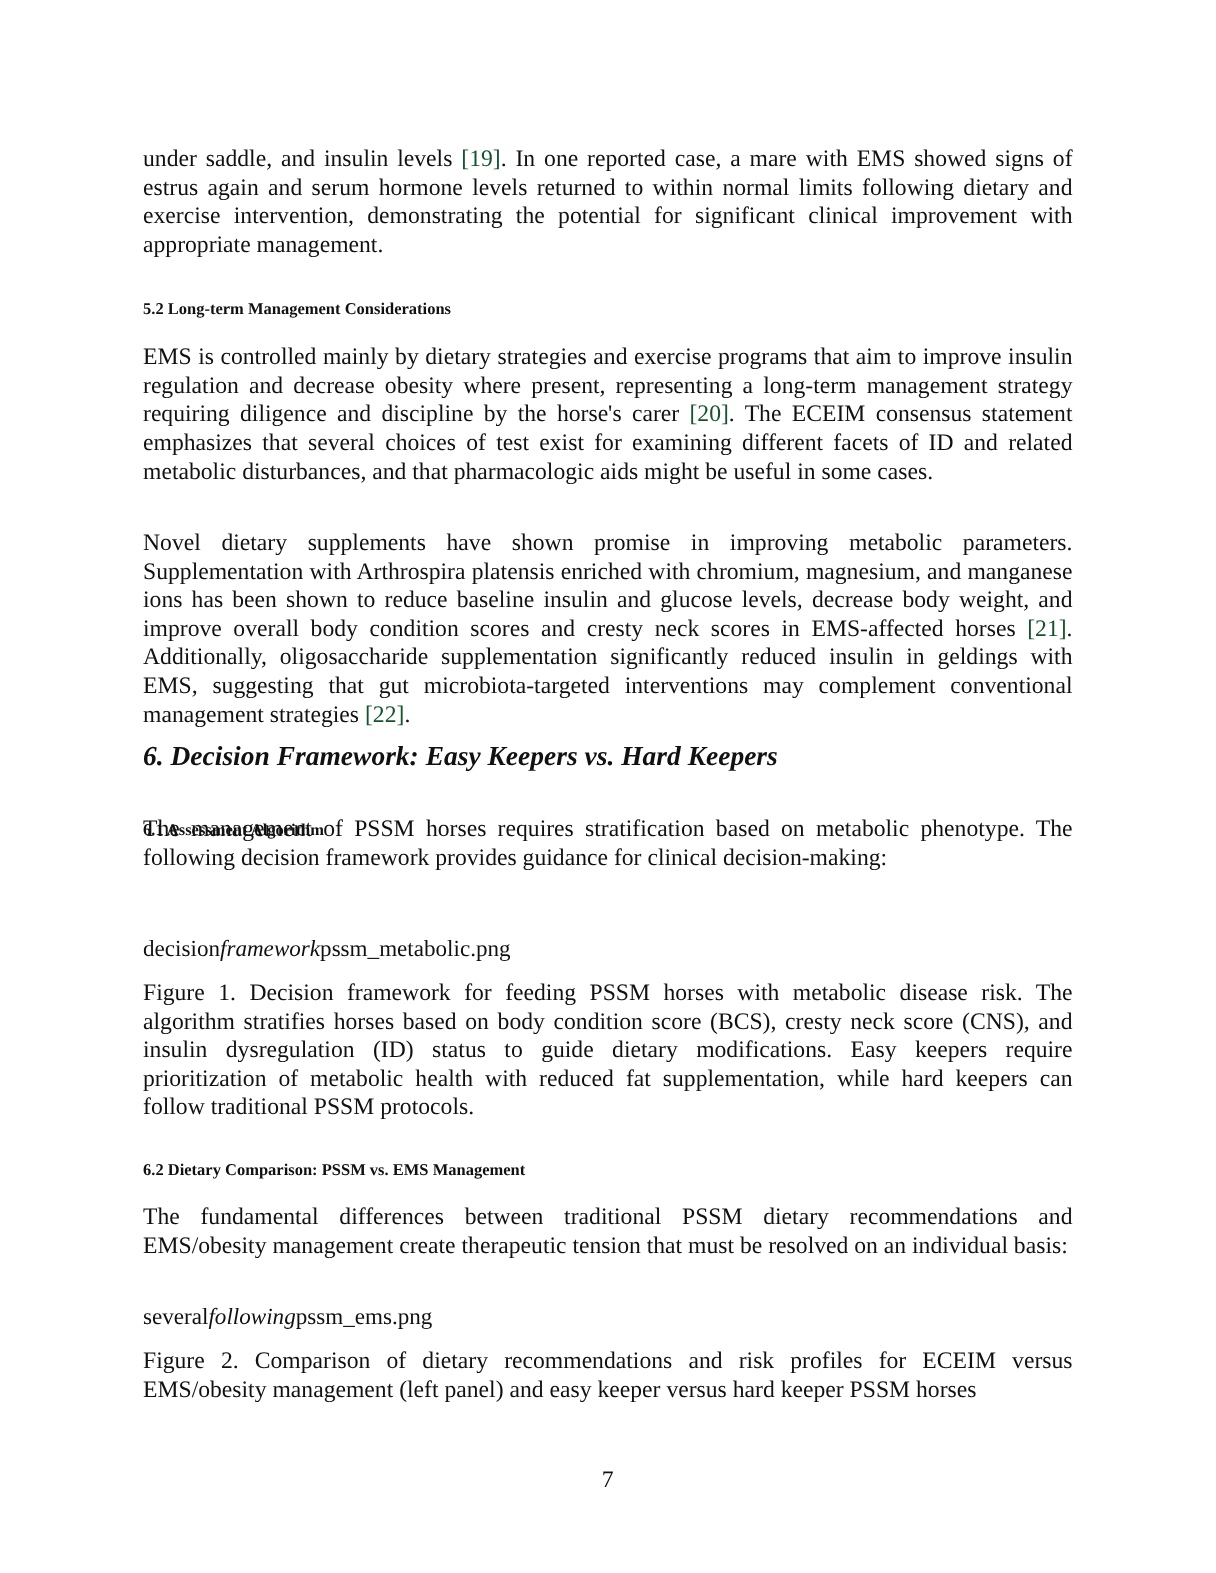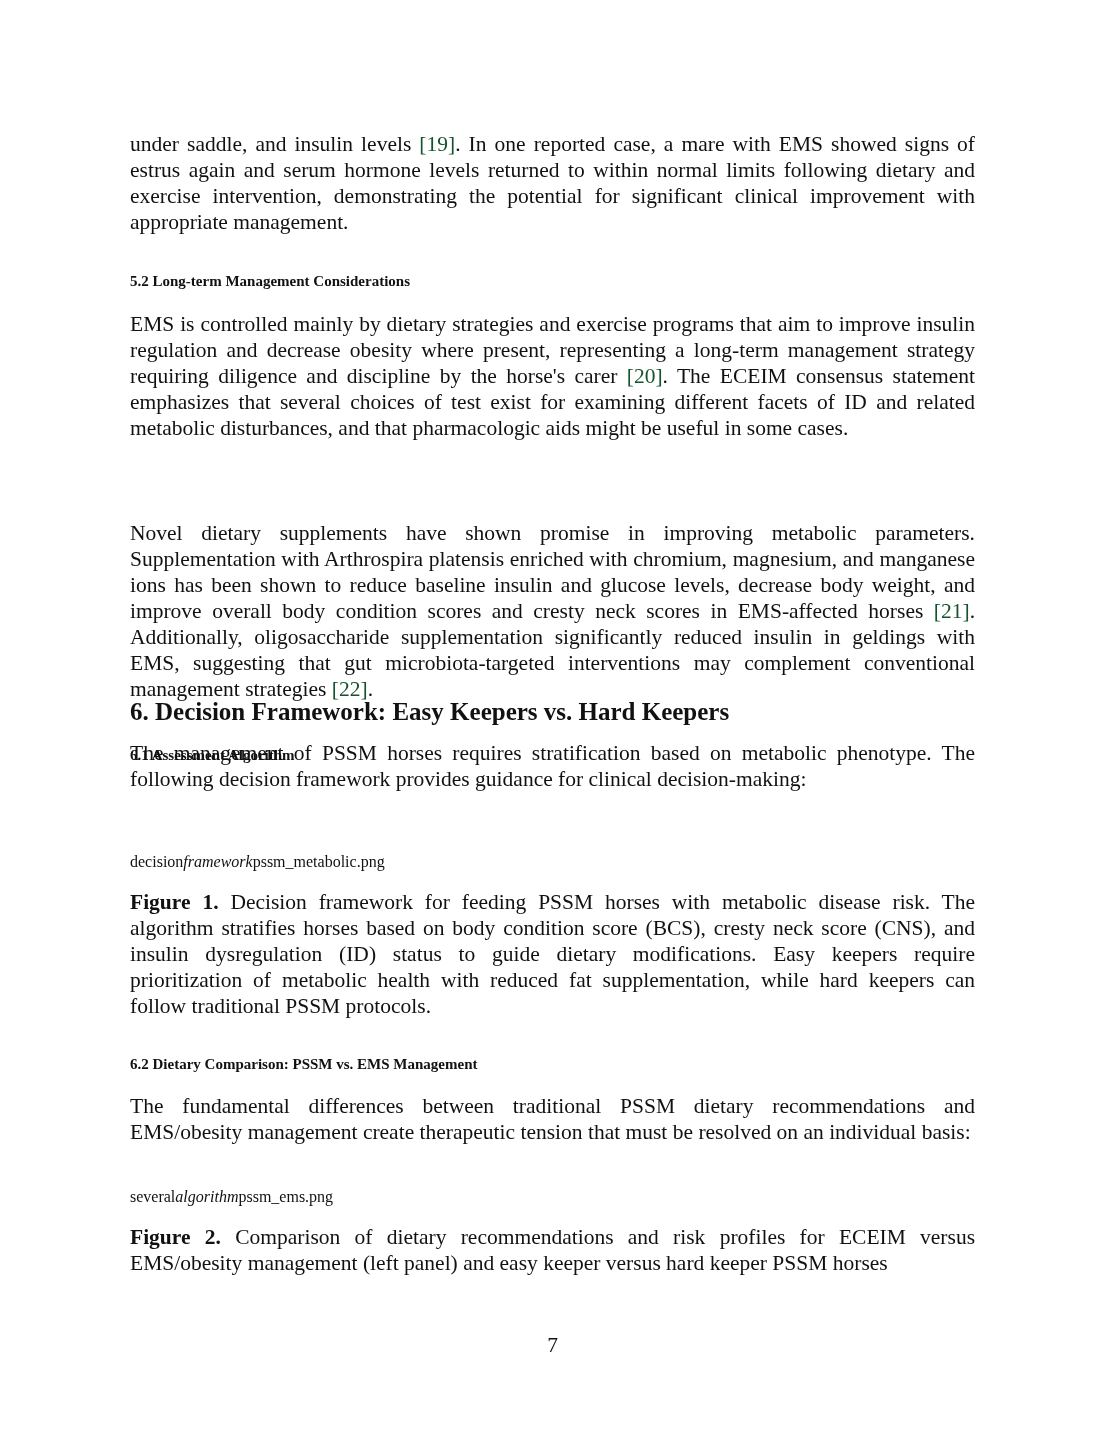--- a/index.html
+++ b/index.html
@@ -4,48 +4,48 @@
 <style>
   html, body { margin: 0; padding: 0; background: #ffffff; }
   body { width: 1105px; height: 1430px; position: relative; overflow: hidden;
          font-family: "Liberation Serif", "DejaVu Serif", serif; color: #111; }
   .page { position: absolute; left: 130px; top: 0; width: 845px; }
   p { margin: 0; font-size: 21.5px; line-height: 26px; text-align: justify; }
   .cite { color: #14532d; }
   .blk { position: absolute; left: 0; width: 845px; }
   h2 { margin: 0; font-size: 25px; font-weight: bold; line-height: 30px; }
   h3 { margin: 0; font-size: 15px; font-weight: bold; line-height: 24px; }
-  .fname { font-size: 16px; line-height: 26px; }
+  .fname { font-size: 21px; line-height: 26px; }
   .fname i { font-style: italic; }
-  .caption b { font-weight: bold; }
+  .caption b { font-weight: normal; }
   .pagenum { position: absolute; top: 1333px; left: 0; width: 1105px; text-align: center;
              font-size: 21.5px; }
 </style>
 </head>
 <body>
 
 <div class="page">
 
   <div class="blk" style="top:131px;">
     <p><span>under saddle, and insulin levels </span><span class="cite">[19]</span><span>.  In one reported case, a mare with EMS showed signs of estrus again and serum hormone levels returned to within normal limits following dietary and exercise intervention, demonstrating the potential for significant clinical improvement with appropriate management.</span></p>
   </div>
 
   <div class="blk" style="top:269px;">
     <h3>5.2 Long-term Management Considerations</h3>
   </div>
 
   <div class="blk" style="top:311px;">
     <p><span>EMS is controlled mainly by dietary strategies and exercise programs that aim to improve insulin regulation and decrease obesity where present, representing a long-term management strategy requiring diligence and discipline by the horse's carer </span><span class="cite">[20]</span><span>.  The ECEIM consensus statement emphasizes that several choices of test exist for examining different facets of ID and related metabolic disturbances, and that pharmacologic aids might be useful in some cases.</span></p>
   </div>
 
-  <div class="blk" style="top:480px;margin-top:40px;">
+  <div class="blk" style="top:480px;">
     <p><span>Novel dietary supplements have shown promise in improving metabolic parameters. Supplementation with Arthrospira platensis enriched with chromium, magnesium, and manganese ions has been shown to reduce baseline insulin and glucose levels, decrease body weight, and improve overall body condition scores and cresty neck scores in EMS-affected horses </span><span class="cite">[21]</span><span>. Additionally, oligosaccharide supplementation significantly reduced insulin in geldings with EMS, suggesting that gut microbiota-targeted interventions may complement conventional management strategies </span><span class="cite">[22]</span><span>.</span></p>
   </div>
 
-  <div class="blk" style="top:697px;">
+  <div class="blk" style="top:673px;font-style:italic;">
     <h2>6. Decision Framework: Easy Keepers vs. Hard Keepers</h2>
   </div>
 
   <div class="blk" style="top:743px;">
     <h3>6.1 Assessment Algorithm</h3>
   </div>
 
   <div class="blk" style="top:740px;">
     <p>The management of PSSM horses requires stratification based on metabolic phenotype. The following decision framework provides guidance for clinical decision-making:</p>
   </div>
@@ -60,21 +60,21 @@
 
   <div class="blk" style="top:1052px;">
     <h3>6.2 Dietary Comparison: PSSM vs. EMS Management</h3>
   </div>
 
   <div class="blk" style="top:1093px;">
     <p>The fundamental differences between traditional PSSM dietary recommendations and EMS/obesity management create therapeutic tension that must be resolved on an individual basis:</p>
   </div>
 
   <div class="blk fname" style="top:1184px;">
-    <span>several</span><i>algorithm</i><span>pssm_ems.png</span>
+    <span>several</span><i>following</i><span>pssm_ems.png</span>
   </div>
 
   <div class="blk caption" style="top:1224px;">
     <p><b>Figure 2.</b><span>  Comparison of dietary recommendations and risk profiles for ECEIM versus EMS/obesity management (left panel) and easy keeper versus hard keeper PSSM horses</span></p>
   </div>
 </div>
 
 <div class="pagenum">7</div>
 
 </body></html>

